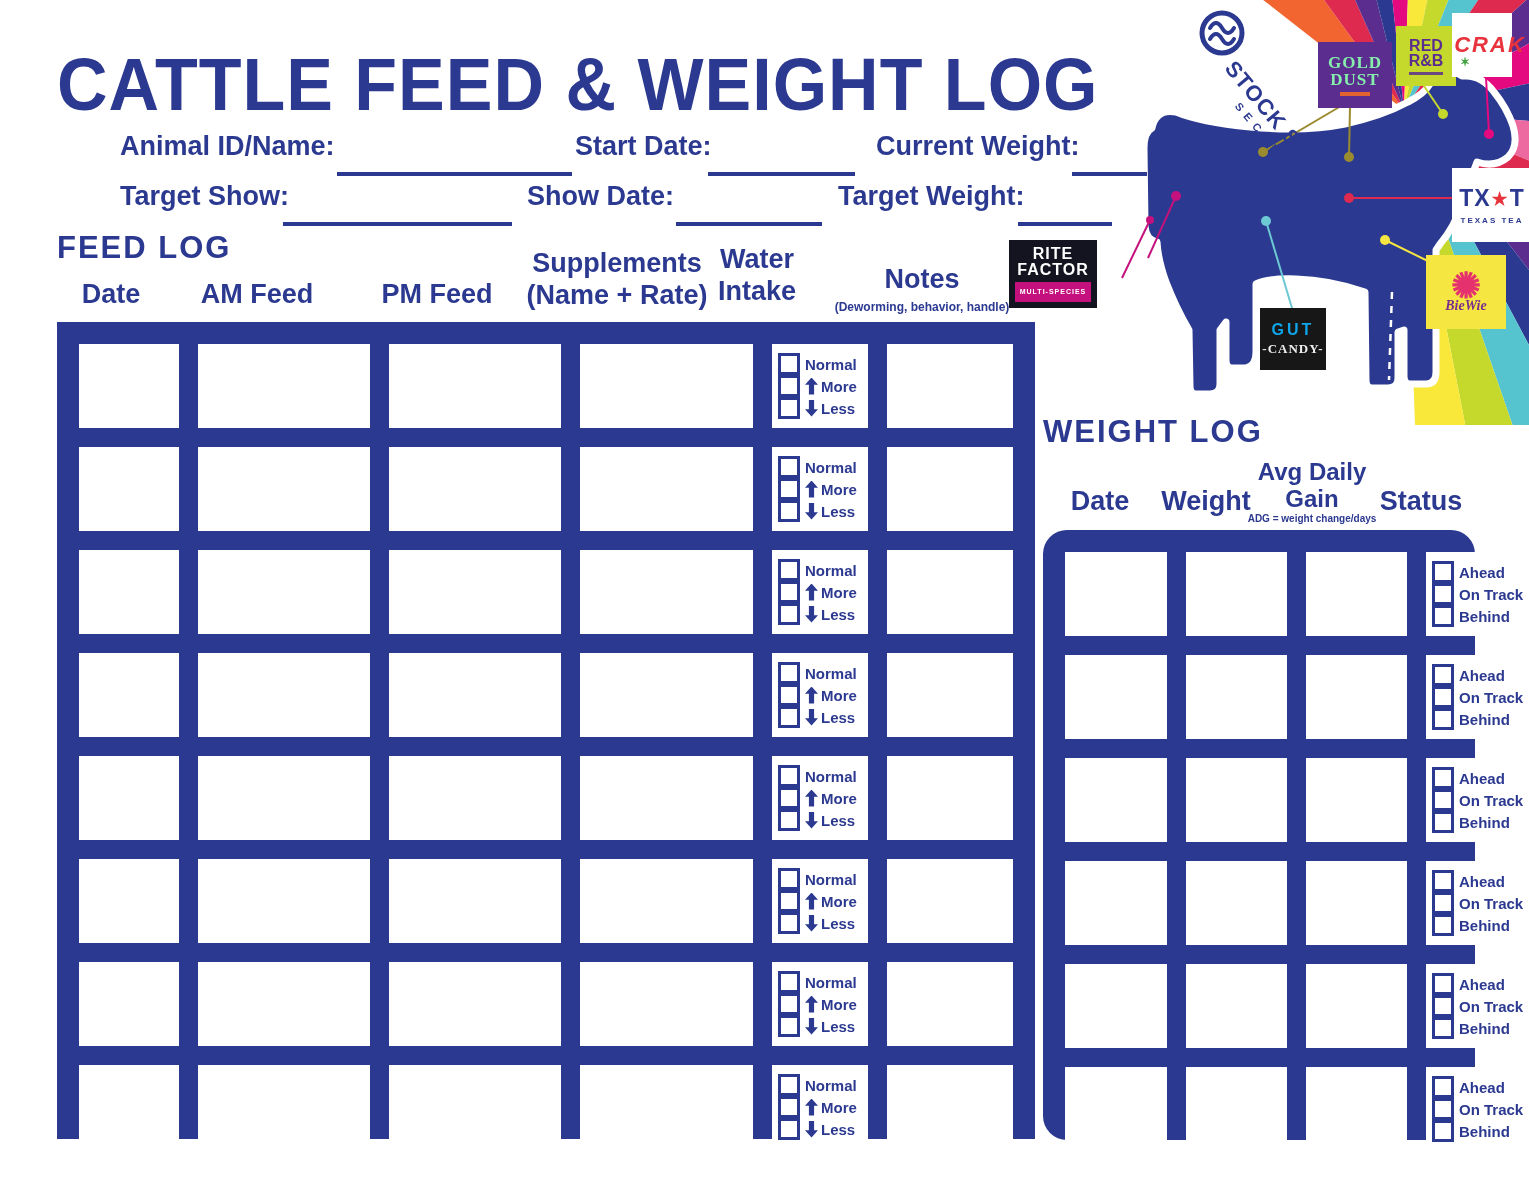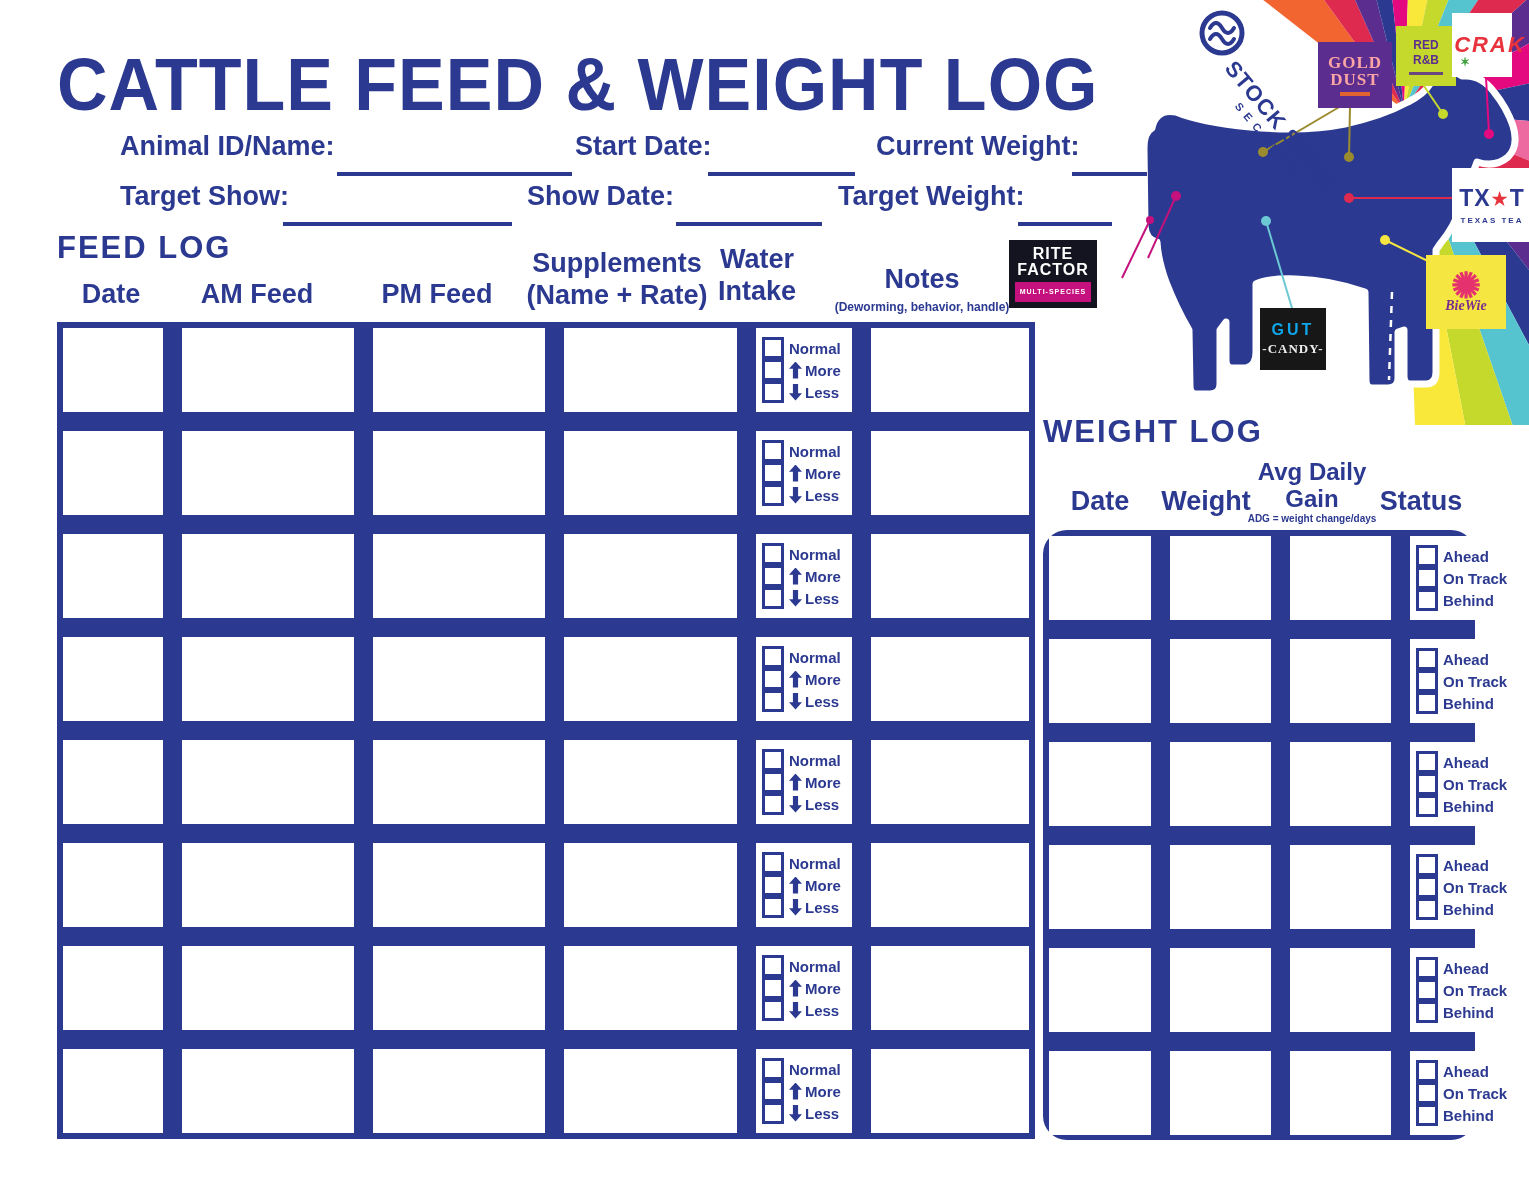--- a/index.html
+++ b/index.html
@@ -20,41 +20,41 @@
   .colhead{position:absolute;font-size:27px;font-weight:bold;transform:translateX(-50%);white-space:nowrap;}
   .h-date{left:111px;top:279px}.h-am{left:257px;top:279px}.h-pm{left:437px;top:279px}
   .h-supp1{left:617px;top:248px}.h-supp2{left:617px;top:280px}
   .h-water1{left:757px;top:244px}.h-water2{left:757px;top:276px}
   .h-notes{left:922px;top:264px}
   .h-notes-sub{left:922px;top:300px;font-size:12px;}
   .h-wdate{left:1100px;top:486px}.h-weight{left:1206px;top:486px}
   .h-adg1{left:1312px;top:458px;font-size:24px}.h-adg2{left:1312px;top:485px;font-size:24px}
   .h-adgnote{left:1312px;top:513px;font-size:10px;}
   .h-status{left:1421px;top:486px}
-  .grid{position:absolute;background:#2B3990;display:grid;gap:19px;padding:6px;box-sizing:border-box;}
+  .grid{position:absolute;background:#2B3990;display:grid;gap:19px;padding:22px;box-sizing:border-box;}
   .feed-grid{left:57px;top:322px;width:978px;height:817px;
              grid-template-columns:100px 172px 172px 173px 96px 1fr;grid-auto-rows:1fr;}
   .weight-grid{left:1043px;top:530px;width:432px;height:610px;
              grid-template-columns:102px 101px 101px 1fr;grid-auto-rows:1fr;border-radius:24px;}
   .cell{background:#fff;}
   .opts{display:flex;flex-direction:column;justify-content:space-between;padding:9px 2px 9px 6px;box-sizing:border-box;}
   .opt{display:flex;align-items:center;}
   .cb{width:16px;height:16px;border:3px solid #2B3990;background:#fff;display:inline-block;margin-right:5px;flex:none;}
   .arr{width:13px;height:17px;background:#2B3990;display:inline-block;margin:0 3px 0 0;flex:none;}
   .arr.up{clip-path:polygon(50% 0,100% 42%,70% 42%,70% 100%,30% 100%,30% 42%,0 42%);}
   .arr.down{clip-path:polygon(50% 100%,100% 58%,70% 58%,70% 0,30% 0,30% 58%,0 58%);}
   .optlabel{font-size:15px;font-weight:bold;color:#2B3990;white-space:nowrap;}
   svg.layer{position:absolute;}
   .logo{position:absolute;display:flex;flex-direction:column;align-items:center;justify-content:center;
         text-align:center;font-weight:bold;box-sizing:border-box;}
-  .gold-dust{left:1318px;top:42px;width:74px;height:66px;background:#5B2D8E;color:#fca5a5;
+  .gold-dust{left:1318px;top:42px;width:74px;height:66px;background:#5B2D8E;color:#86efac;
              font-family:"Liberation Serif",serif;font-size:17px;line-height:17px;letter-spacing:1px;}
   .gd-bar{width:30px;height:4px;background:#E2632F;margin-top:4px;}
   .red-rb{left:1396px;top:26px;width:60px;height:60px;background:#C5D92D;color:#5B2D8E;
-          font-size:12px;line-height:15px;}
+          font-size:16px;line-height:15px;}
   .rb-bar{width:34px;height:3px;background:#5B2D8E;margin-top:4px;opacity:.85;}
   .crak{left:1452px;top:13px;width:60px;height:64px;background:#fff;color:#E8323C;
         font-size:22px;font-style:italic;letter-spacing:2px;padding-left:16px;}
   .crak-fig{position:absolute;left:8px;bottom:8px;color:#3FA33F;font-size:12px;font-style:normal;}
   .txt-logo{left:1452px;top:168px;width:80px;height:74px;background:#fff;color:#2B3990;}
   .txt-row{display:flex;align-items:center;font-size:23px;letter-spacing:1px;}
   .txt-star{color:#E8323C;font-size:18px;margin:0 1px;}
   .txt-sub{font-size:8px;letter-spacing:2px;margin-top:4px;}
   .rite{left:1009px;top:240px;width:88px;height:68px;background:#141420;color:#fff;
         font-size:16px;line-height:16px;letter-spacing:1px;}

